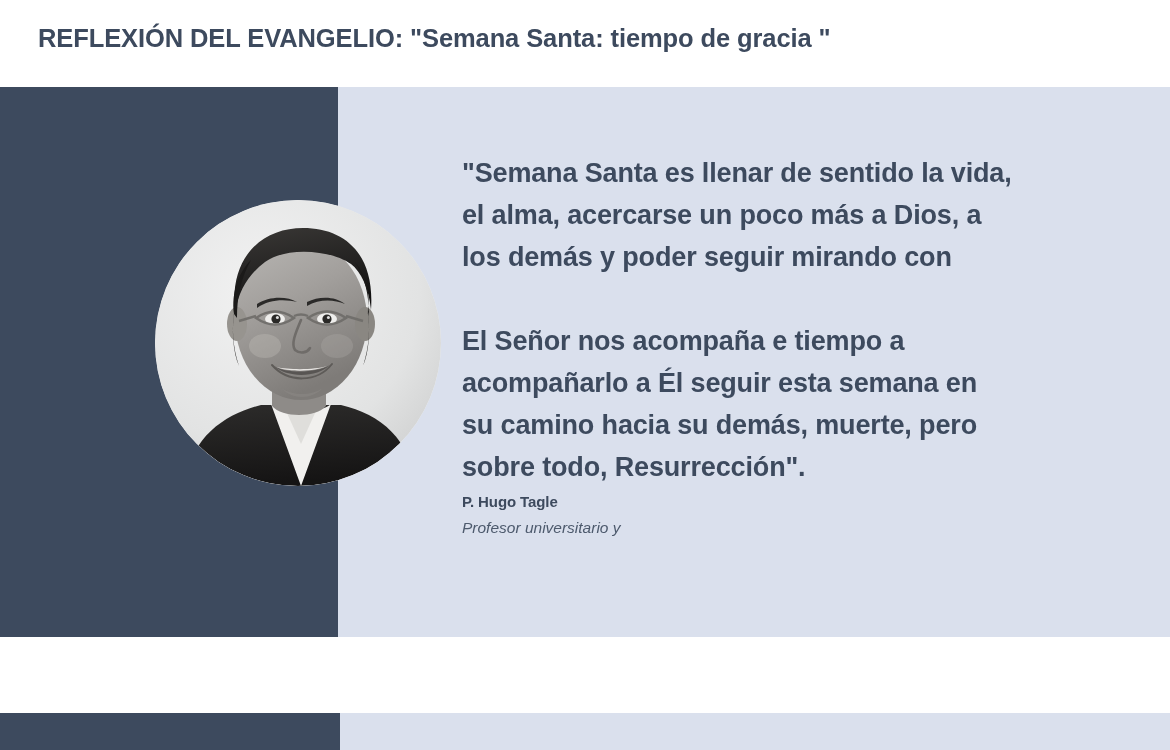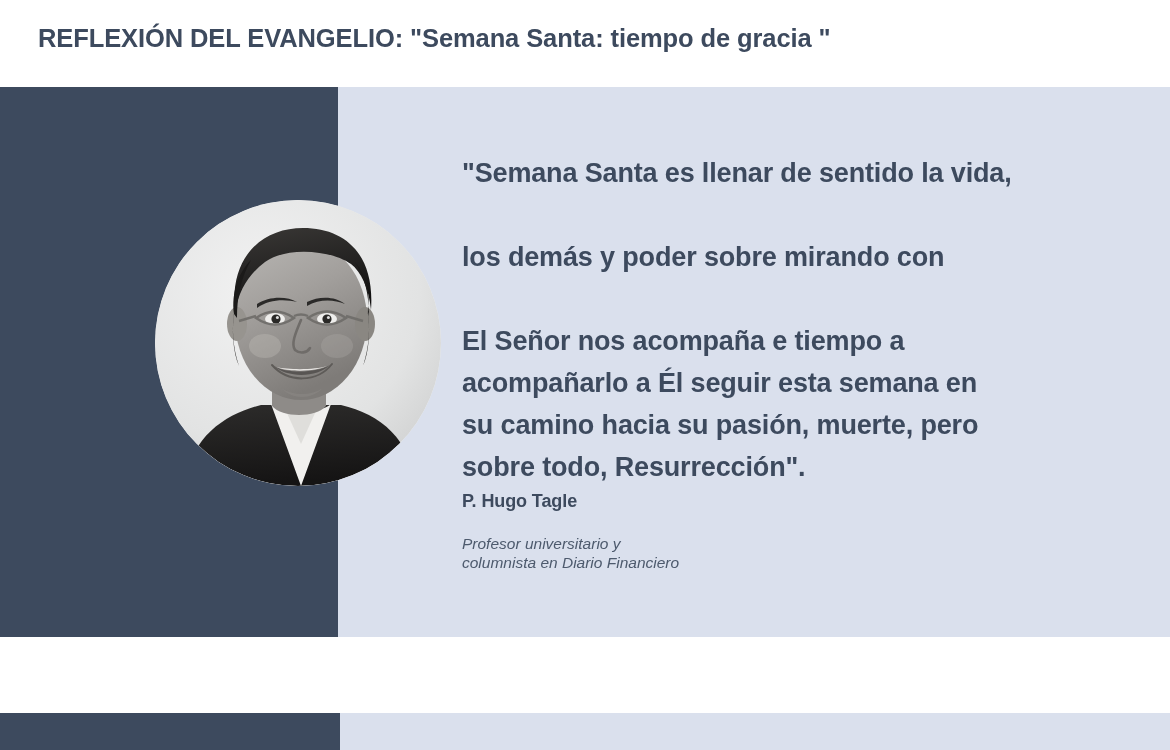--- a/index.html
+++ b/index.html
@@ -77,32 +77,32 @@
     margin: 0;
   }
 
   .attribution {
     position: absolute;
     left: 462px;
     top: 487px;
     width: 600px;
   }
   .attr-name {
-    font-size: 18px;
+    font-size: 15px;
     font-weight: bold;
     color: #3d4a5e;
     line-height: 29px;
     letter-spacing: -0.1px;
   }
   .attr-role {
     font-size: 15.5px;
     font-style: italic;
     color: #4d5a6d;
     line-height: 19px;
-    margin-top: 18px;
+    margin-top: 2px;
   }
 
   
   .footer-band {
     position: absolute;
     left: 0; top: 637px;
     width: 1170px; height: 76px;
     background: #ffffff;
   }
 
@@ -212,35 +212,34 @@
 
         <ellipse cx="110" cy="146" rx="16" ry="12" fill="#c2bfbb" opacity="0.35"></ellipse>
         <ellipse cx="182" cy="146" rx="16" ry="12" fill="#b3b0ac" opacity="0.3"></ellipse>
       </g>
     </svg>
   </div>
 
   <div class="quote-block">
     <div class="quote-text">
       <span>"Semana Santa es llenar de sentido la vida,</span><br>
-      <br>
-      <span>los demás y poder sobre mirando con</span><br>
+      <span>el alma, acercarse un poco más a Dios, a</span><br>
+      <span>los demás y poder seguir mirando con</span><br>
       <br>
       <span>El Señor nos acompaña e tiempo a</span><br>
       <span>acompañarlo a Él seguir esta semana en</span><br>
-      <span>su camino hacia su pasión, muerte, pero</span><br>
+      <span>su camino hacia su demás, muerte, pero</span><br>
       <span>sobre todo, Resurrección".</span>
     </div>
   </div>
 
   <div class="attribution">
     <div class="attr-name">P. Hugo Tagle</div>
     <div class="attr-role">
       <span>Profesor universitario y</span><br>
-      <span>columnista en Diario Financiero</span>
     </div>
   </div>
 
   <div class="footer-band">
     
 
     
   </div>
 
   <div class="strip-dark"></div>

